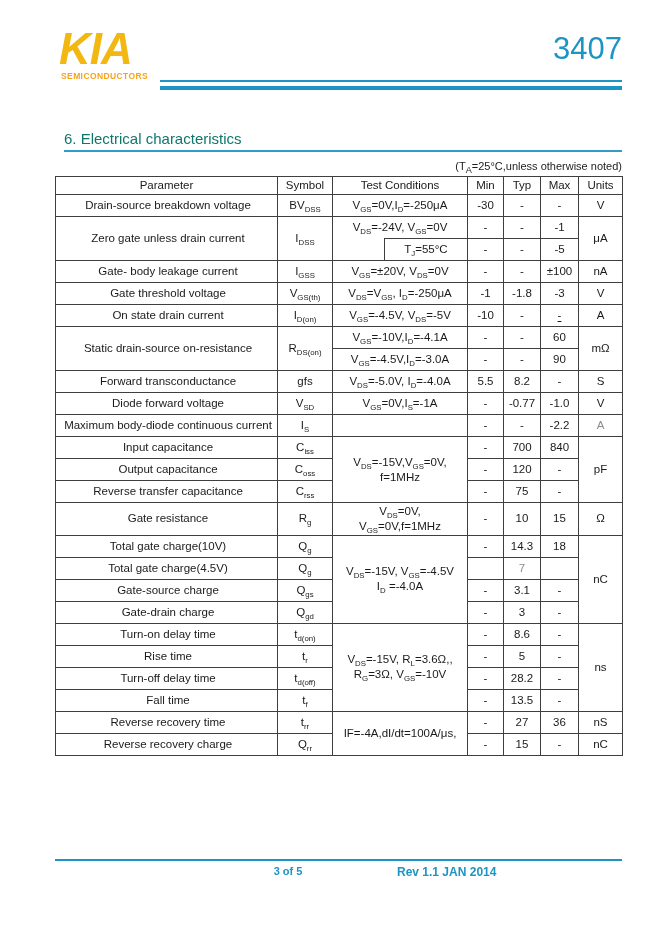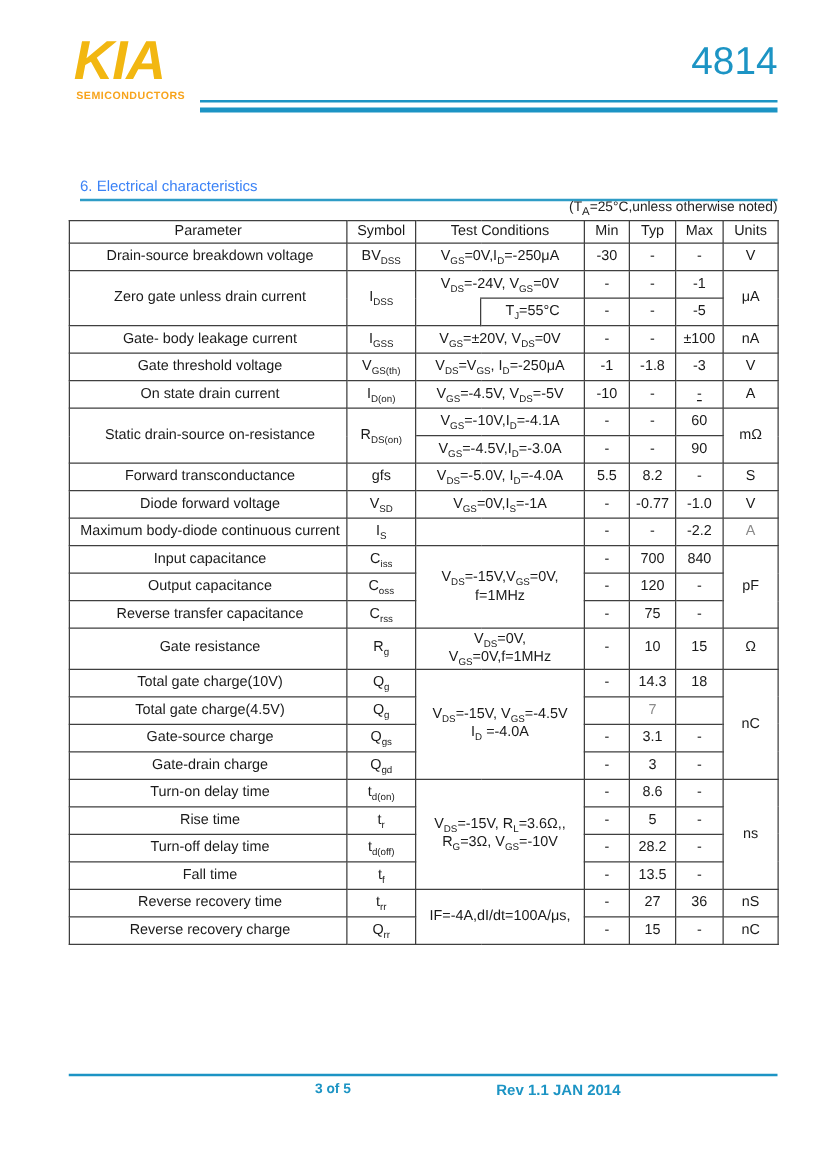--- a/index.html
+++ b/index.html
@@ -11,50 +11,50 @@
         color:#f2b711;letter-spacing:-1px;line-height:1;font-style:italic;}
   .logo-sub{position:absolute;left:61px;top:71px;font-size:8.5px;font-weight:700;
         color:#f7a41d;letter-spacing:.4px;}
   .subtitle{position:absolute;left:160px;top:37px;color:#1c94c4;font-weight:700;
         font-size:13.5px;line-height:17px;}
   .partno{position:absolute;right:40px;top:33px;font-size:31px;color:#1c94c4;line-height:1;}
   .hline-thin{position:absolute;left:160px;top:80px;width:462px;height:2px;background:#1c94c4;}
   .hline-thick{position:absolute;left:160px;top:86px;width:462px;height:4px;background:#1c94c4;}
 
   
-  .sec-title{position:absolute;left:64px;top:142px;width:558px;font-size:12px;
-        color:#3b82f6;border-bottom:2px solid #2e9cc6;padding-bottom:3px;}
+  .sec-title{position:absolute;left:64px;top:130px;width:558px;font-size:15px;
+        color:#0f766e;border-bottom:2px solid #2e9cc6;padding-bottom:3px;}
   .note{position:absolute;right:40px;top:160px;font-size:11px;color:#1d1d1d;}
 
   
   .spec{position:absolute;left:55px;top:176px;width:567px;border-collapse:collapse;
         table-layout:fixed;font-size:11.5px;color:#1a1a1a;}
   .spec th,.spec td{border:1px solid #3f3f3f;padding:1px 3px;text-align:center;
         height:19px;line-height:1.3;font-weight:400;overflow:hidden;}
   .spec th{height:15px;}
   .left{text-align:left;padding-left:6px !important;}
   .no-top{border-top-style:hidden !important;}
   .dim{color:#8b8b8b;}
   .und{text-decoration:underline;text-underline-offset:2px;}
   .spec sub{font-size:0.68em;line-height:0;}
 
   
   .fline{position:absolute;left:55px;top:859px;width:567px;height:2px;background:#1c94c4;}
-  .fpage{position:absolute;left:252px;top:865px;width:72px;text-align:left;
+  .fpage{position:absolute;left:252px;top:865px;width:72px;text-align:center;
         font-size:11px;font-weight:700;color:#1c94c4;}
   .frev{position:absolute;left:397px;top:865px;font-size:12px;font-weight:700;color:#1c94c4;}
 </style>
 </head>
 <body>
 
 <div class="page">
 
   <div class="logo">KIA</div>
   <div class="logo-sub">SEMICONDUCTORS</div>
-  <div class="partno">4814</div>
+  <div class="partno">3407</div>
   <div class="hline-thin"></div>
   <div class="hline-thick"></div>
 
   <div class="sec-title">6.  Electrical characteristics</div>
   <div class="note">(T<sub>A</sub>=25°C,unless otherwise noted)</div>
 
   <table class="spec">
     <colgroup>
       <col style="width:222px">
         <col style="width:55px">

